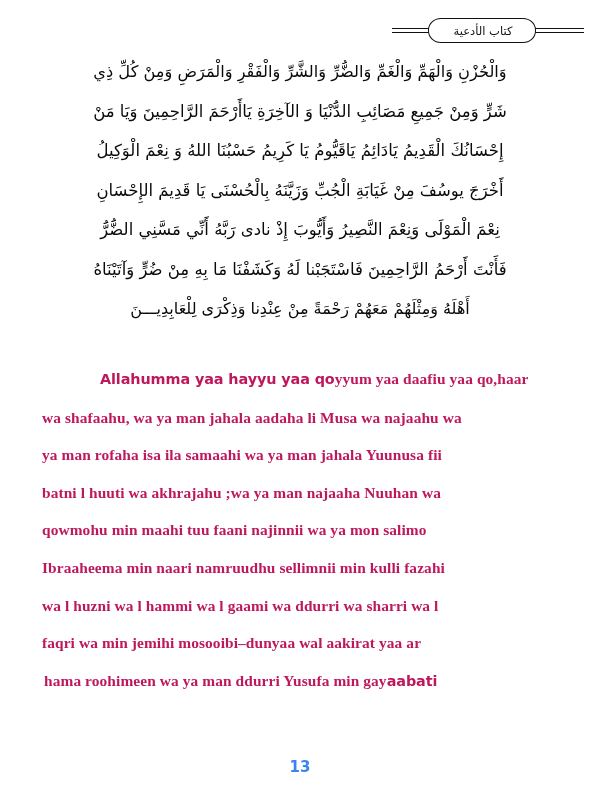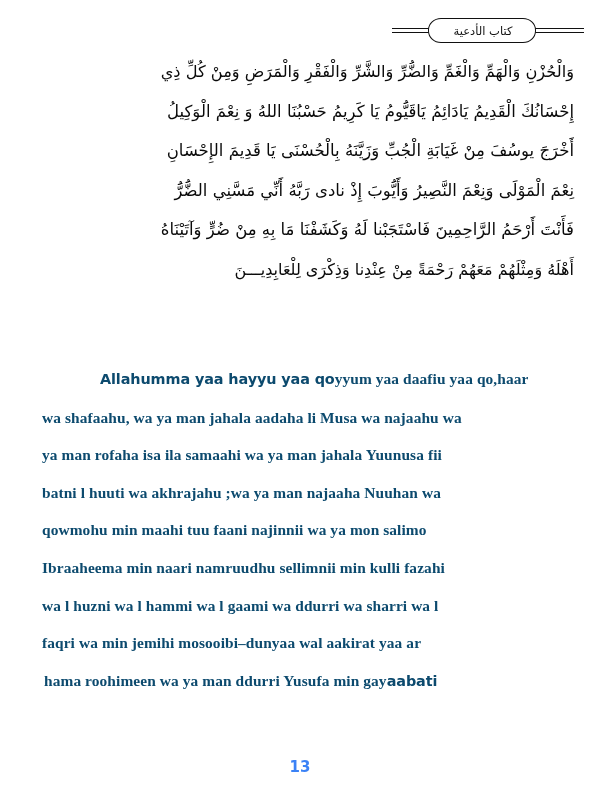--- a/index.html
+++ b/index.html
@@ -74,40 +74,41 @@
     position: absolute;
     top: 52px;
     left: 26px;
     width: 548px;
     direction: rtl;
   }
   .arabic-line {
     font-family: "DejaVu Sans", "Liberation Serif", serif;
     font-size: 16.5px;
     line-height: 39.5px;
+    text-align: center;
     color: #0a0a0a;
     white-space: nowrap;
     letter-spacing: 0.2px;
   }
   .arabic-line.l1 { font-size: 16.2px; }
   .arabic-line.l7 { font-size: 16px; }
 
   
   .translit-block {
     position: absolute;
     top: 360px;
     left: 42px;
     width: 472px;
   }
   .translit-line {
     font-family: "Liberation Serif", serif;
     font-weight: bold;
     font-size: 15.4px;
     line-height: 37.6px;
-    color: #0c4a6e;
+    color: #be185d;
     white-space: nowrap;
     letter-spacing: 0.1px;
   }
   .translit-line.indent-first {
     padding-left: 58px;
   }
   .translit-line.last-line {
     padding-left: 2px;
   }
   .sans-seg {
@@ -140,20 +141,21 @@
       <div class="rule r1"></div>
       <div class="rule r2"></div>
     </div>
     <div class="cartouche">
       <div class="cartouche-text">كتاب الأدعية</div>
     </div>
   </div>
 
   <div class="arabic-block">
     <div class="arabic-line l1">وَالْحُزْنِ وَالْهَمِّ وَالْغَمِّ وَالضُّرِّ وَالشَّرِّ وَالْفَقْرِ وَالْمَرَضِ وَمِنْ كُلِّ ذِي</div>
+    <div class="arabic-line l2">شَرٍّ وَمِنْ جَمِيعِ مَصَائِبِ الدُّنْيَا وَ الآخِرَةِ يَاأَرْحَمَ الرَّاحِمِينَ وَيَا مَنْ</div>
     <div class="arabic-line l4">إِحْسَانُكَ الْقَدِيمُ يَادَائِمُ يَاقَيُّومُ يَا كَرِيمُ حَسْبُنَا اللهُ وَ نِعْمَ الْوَكِيلُ</div>
     <div class="arabic-line l3">أَخْرَجَ يوسُفَ مِنْ غَيَابَةِ الْجُبِّ وَزَيَّنَهُ بِالْحُسْنَى يَا قَدِيمَ الإِحْسَانِ</div>
     <div class="arabic-line l5">نِعْمَ الْمَوْلَى وَنِعْمَ النَّصِيرُ وَأَيُّوبَ إِذْ نادى رَبَّهُ أَنِّي مَسَّنِي الضُّرُّ</div>
     <div class="arabic-line l6">فَأَنْتَ أَرْحَمُ الرَّاحِمِينَ فَاسْتَجَبْنا لَهُ وَكَشَفْنَا مَا بِهِ مِنْ ضُرٍّ وَآتَيْنَاهُ</div>
     <div class="arabic-line l7">أَهْلَهُ وَمِثْلَهُمْ مَعَهُمْ رَحْمَةً مِنْ عِنْدِنا وَذِكْرَى  لِلْعَابِدِيـــنَ</div>
   </div>
 
   <div class="translit-block">
     <div class="translit-line indent-first"><span class="sans-seg">Allahumma yaa hayyu yaa qo</span><span>yyum yaa daafiu yaa qo,haar</span></div>
     <div class="translit-line">wa shafaahu, wa ya man jahala aadaha li Musa wa  najaahu wa</div>

